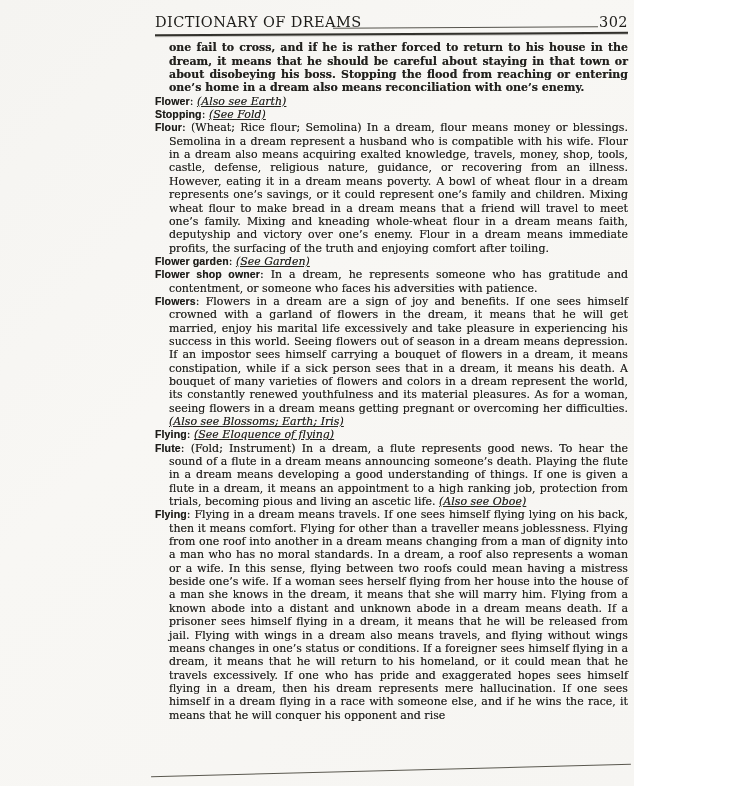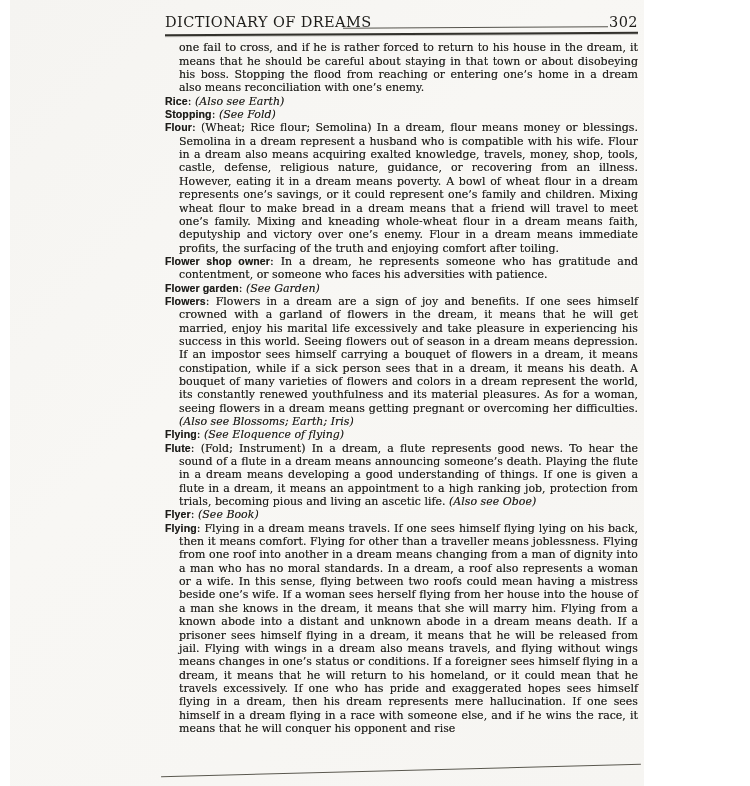--- a/index.html
+++ b/index.html
@@ -4,21 +4,20 @@
 <style>
   html, body { margin: 0; padding: 0; }
   .page {
     position: relative;
     width: 634px;
     height: 786px;
     background: linear-gradient(135deg, #f5f4f1 0%, #f8f7f4 40%, #f6f5f2 100%);
     overflow: hidden;
     font-family: "DejaVu Serif", serif;
     color: #22211e;
-    margin-left: 10px;
   }
   .inner {
     position: absolute;
     left: 155px;
     top: 13px;
     width: 473px;
   }
   .running-head {
     display: flex;
     justify-content: space-between;
@@ -45,30 +44,30 @@
     transform: rotate(-0.3deg);
     box-shadow: 0 1px 0 rgba(60,58,52,0.25);
   }
   .content {
     margin-top: 6px;
     font-size: 11px;
     line-height: 13.35px;
     text-align: justify;
     text-shadow: 0 0 0.4px rgba(30,29,26,0.55);
   }
-  .cont-para { margin: 0 0 0 14px; }
+  .cont-para { margin: 0 0 0 14px; font-weight: bold; }
   .entry { margin: 0; padding-left: 14px; text-indent: -14px; }
   .term {
     font-family: "Liberation Sans", sans-serif;
     font-weight: 700;
     font-size: 10.6px;
     letter-spacing: 0.1px;
     color: #1e1d1a;
   }
-  .xref { font-style: italic; }
+  .xref { font-style: italic; text-decoration: underline; }
   .bottom-rule {
     position: absolute;
     left: 151px;
     top: 770px;
     width: 480px;
     height: 1.4px;
     background: #5a584f;
     transform: rotate(-1.5deg);
   }
 </style>
@@ -82,37 +81,36 @@
       <span>DICTIONARY OF DREAMS</span>
       <span>302</span>
       <span class="mid-rule"></span>
     </div>
     <div class="head-rule"></div>
 
     <div class="content">
 
       <p class="cont-para">one fail to cross, and if he is rather forced to return to his house in the dream, it means that he should be careful about staying in that town or about disobeying his boss. Stopping the flood from reaching or entering one’s home in a dream also means reconciliation with one’s enemy.</p>
 
-      <p class="entry"><b class="term">Rice</b><span class="sep">:</span> <span class="body"></span> <i class="xref">(Also see Earth)</i></p>
+      <p class="entry"><b class="term">Flower</b><span class="sep">:</span> <span class="body"></span> <i class="xref">(Also see Earth)</i></p>
 
       <p class="entry"><b class="term">Stopping</b><span class="sep">:</span> <span class="body"></span> <i class="xref">(See Fold)</i></p>
 
       <p class="entry"><b class="term">Flour</b><span class="sep">:</span> <span class="body">(Wheat; Rice flour; Semolina) In a dream, flour means money or blessings. Semolina in a dream represent a husband who is compatible with his wife. Flour in a dream also means acquiring exalted knowledge, travels, money, shop, tools, castle, defense, religious nature, guidance, or recovering from an illness. However, eating it in a dream means poverty. A bowl of wheat flour in a dream represents one’s savings, or it could represent one’s family and children. Mixing wheat flour to make bread in a dream means that a friend will travel to meet one’s family. Mixing and kneading whole-wheat flour in a dream means faith, deputyship and victory over one’s enemy. Flour in a dream means immediate profits, the surfacing of the truth and enjoying comfort after toiling.</span> <i class="xref"></i></p>
 
+      <p class="entry"><b class="term">Flower garden</b><span class="sep">:</span> <span class="body"></span> <i class="xref">(See Garden)</i></p>
+
       <p class="entry"><b class="term">Flower shop owner</b><span class="sep">:</span> <span class="body">In a dream, he represents someone who has gratitude and contentment, or someone who faces his adversities with patience.</span> <i class="xref"></i></p>
-
-      <p class="entry"><b class="term">Flower garden</b><span class="sep">:</span> <span class="body"></span> <i class="xref">(See Garden)</i></p>
 
       <p class="entry"><b class="term">Flowers</b><span class="sep">:</span> <span class="body">Flowers in a dream are a sign of joy and benefits. If one sees himself crowned with a garland of flowers in the dream, it means that he will get married, enjoy his marital life excessively and take pleasure in experiencing his success in this world. Seeing flowers out of season in a dream means depression. If an impostor sees himself carrying a bouquet of flowers in a dream, it means constipation, while if a sick person sees that in a dream, it means his death. A bouquet of many varieties of flowers and colors in a dream represent the world, its constantly renewed youthfulness and its material pleasures. As for a woman, seeing flowers in a dream means getting pregnant or overcoming her difficulties.</span> <i class="xref">(Also see Blossoms; Earth; Iris)</i></p>
 
       <p class="entry"><b class="term">Flying</b><span class="sep">:</span> <span class="body"></span> <i class="xref">(See Eloquence of flying)</i></p>
 
       <p class="entry"><b class="term">Flute</b><span class="sep">:</span> <span class="body">(Fold; Instrument) In a dream, a flute represents good news. To hear the sound of a flute in a dream means announcing someone’s death. Playing the flute in a dream means developing a good understanding of things. If one is given a flute in a dream, it means an appointment to a high ranking job, protection from trials, becoming pious and living an ascetic life.</span> <i class="xref">(Also see Oboe)</i></p>
 
-      <p class="entry"><b class="term">Flyer</b><span class="sep">:</span> <span class="body"></span> <i class="xref">(See Book)</i></p>
 
 
       <p class="entry"><b class="term">Flying</b><span class="sep">:</span> <span class="body">Flying in a dream means travels. If one sees himself flying lying on his back, then it means comfort. Flying for other than a traveller means joblessness. Flying from one roof into another in a dream means changing from a man of dignity into a man who has no moral standards. In a dream, a roof also represents a woman or a wife. In this sense, flying between two roofs could mean having a mistress beside one’s wife. If a woman sees herself flying from her house into the house of a man she knows in the dream, it means that she will marry him. Flying from a known abode into a distant and unknown abode in a dream means death. If a prisoner sees himself flying in a dream, it means that he will be released from jail. Flying with wings in a dream also means travels, and flying without wings means changes in one’s status or conditions. If a foreigner sees himself flying in a dream, it means that he will return to his homeland, or it could mean that he travels excessively. If one who has pride and exaggerated hopes sees himself flying in a dream, then his dream represents mere hallucination. If one sees himself in a dream flying in a race with someone else, and if he wins the race, it means that he will conquer his opponent and rise</span> <i class="xref"></i></p>
 
     </div>
   </div>
 
   <div class="bottom-rule"></div>
 </div>
 

